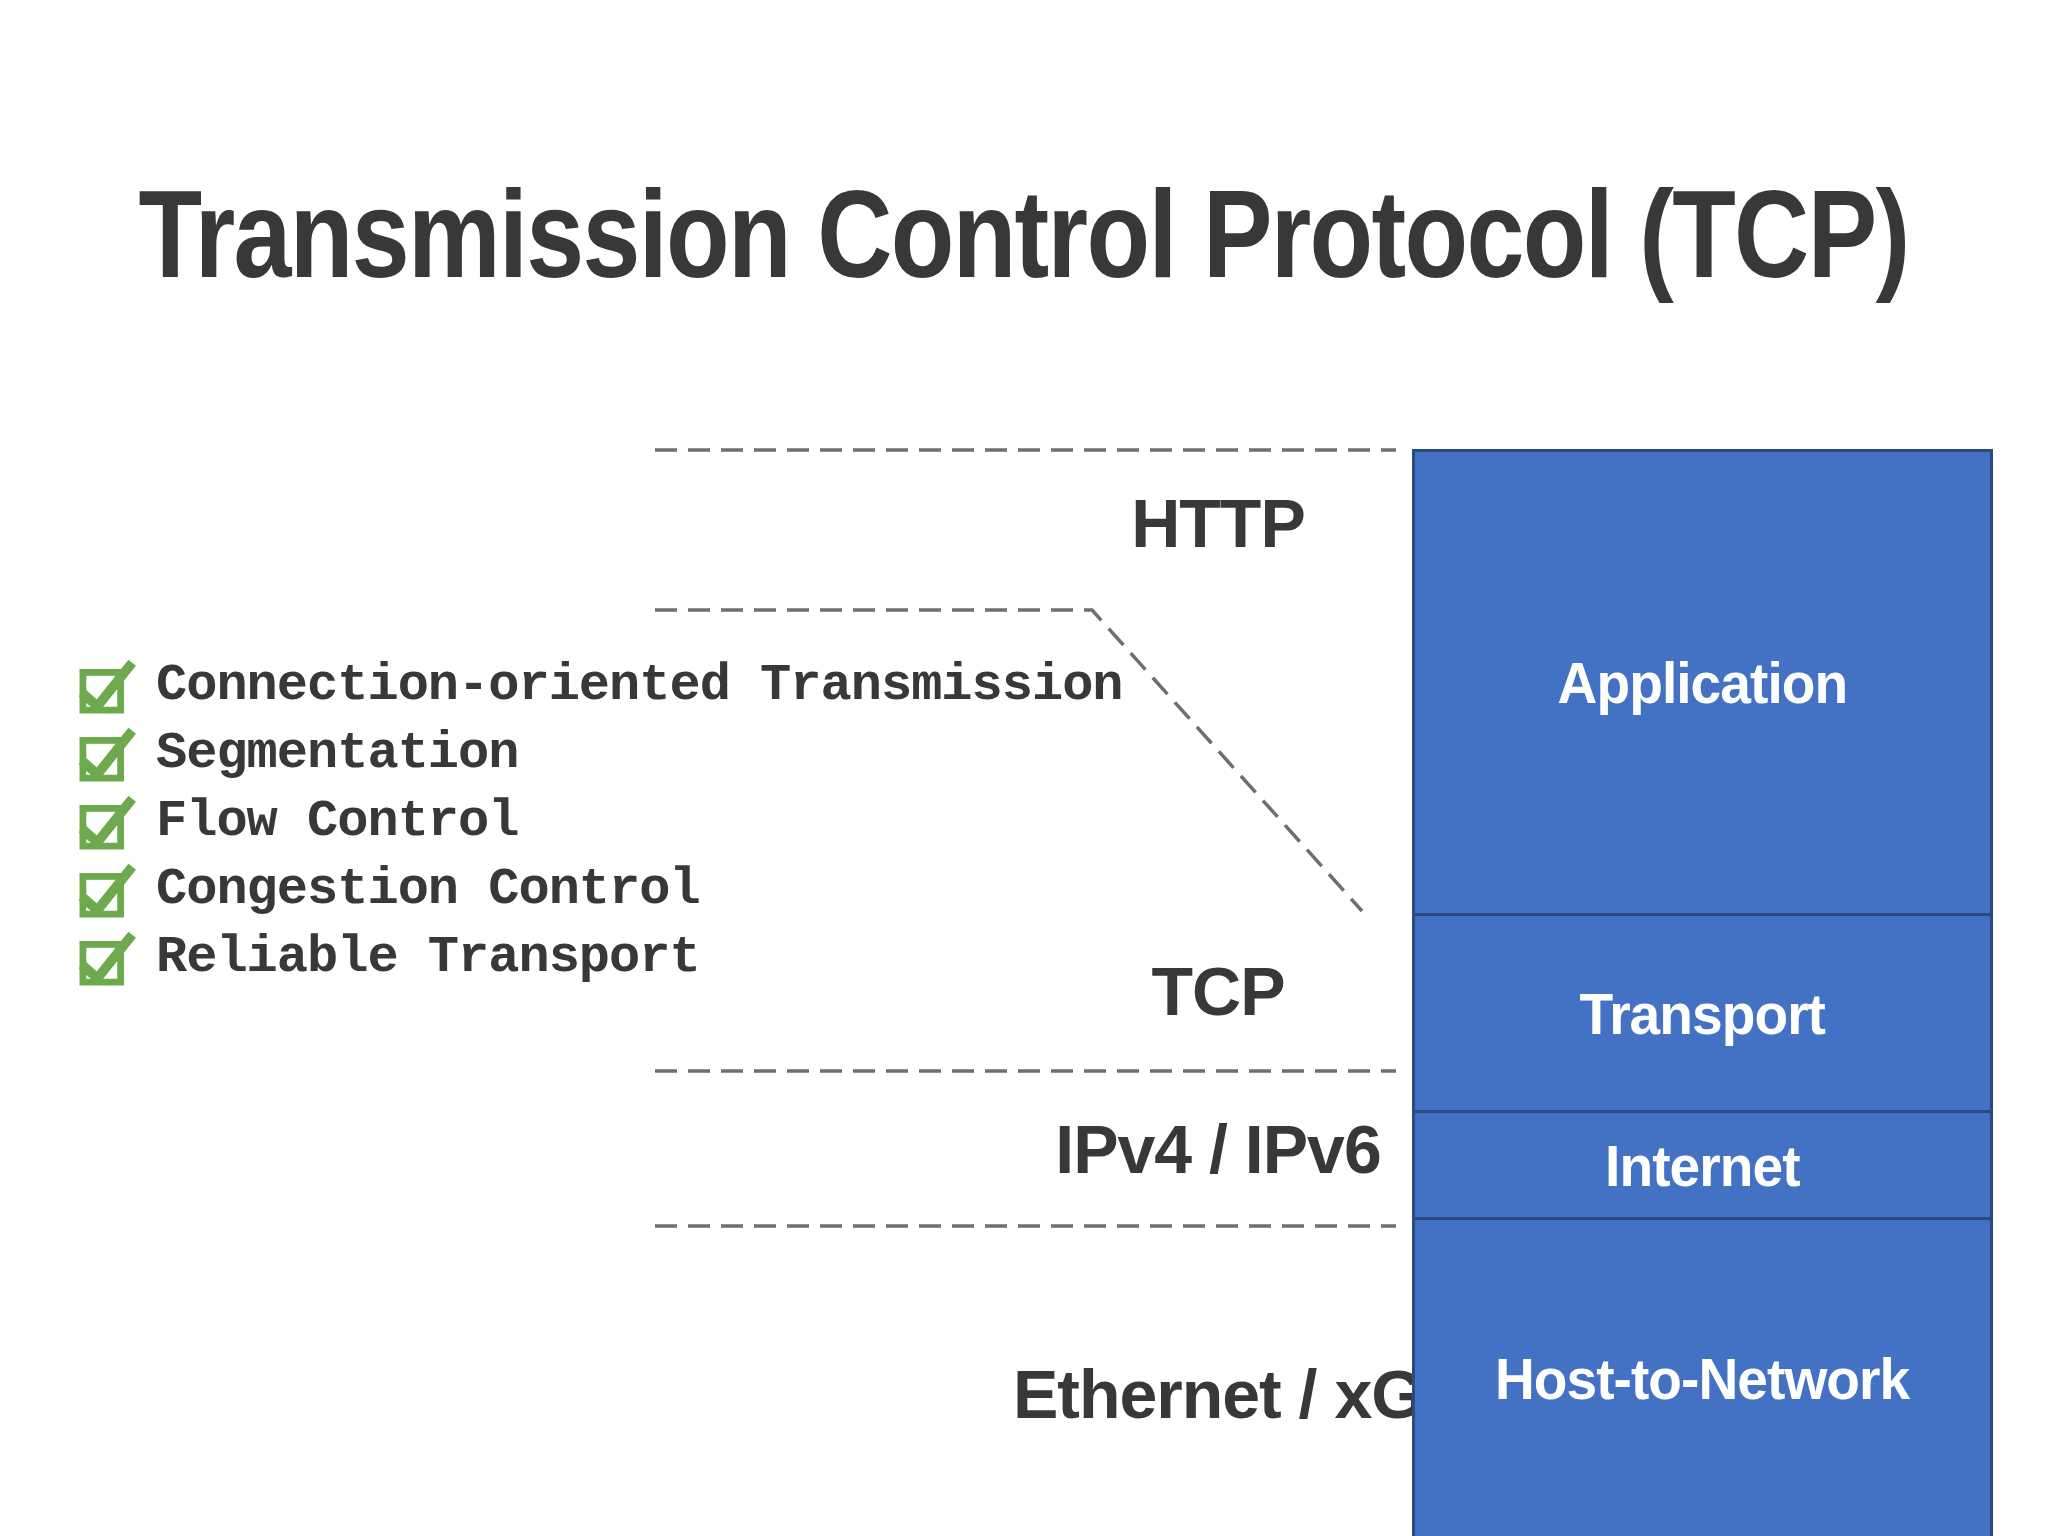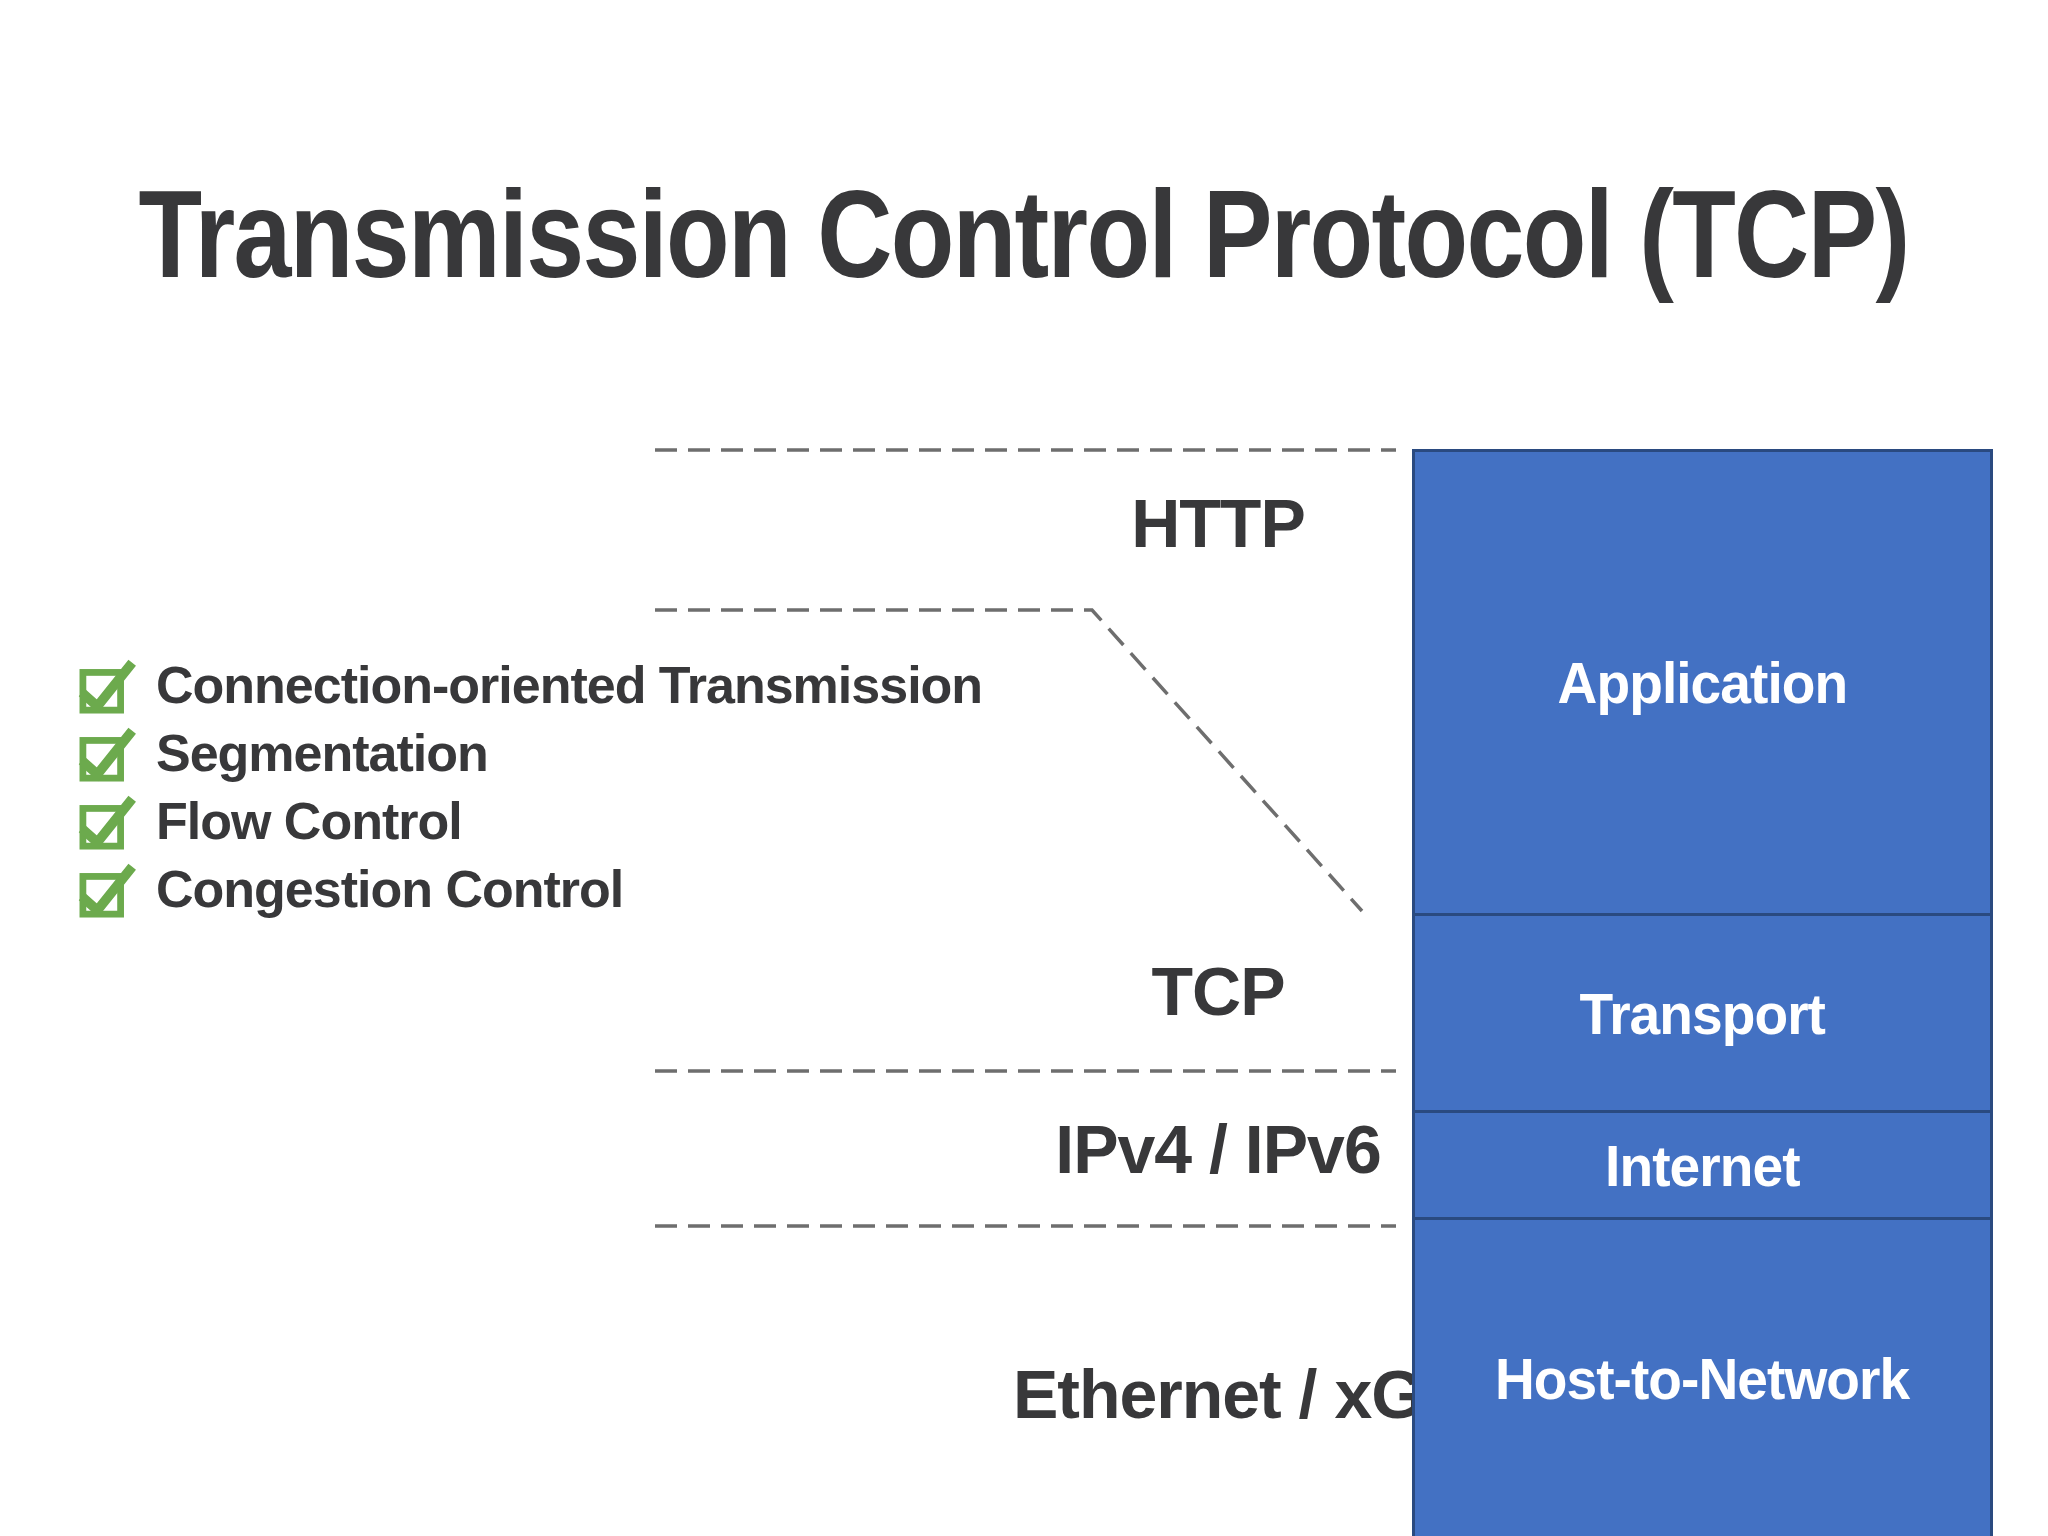--- a/index.html
+++ b/index.html
@@ -29,21 +29,21 @@
     font-size:124px;font-weight:bold;color:var(--ink);
     white-space:nowrap;letter-spacing:-2px;
     transform:scaleX(0.84);transform-origin:center;
   }
   
   .checklist{
     position:absolute;left:78px;top:651px;width:1000px;
     list-style:none;margin:0;padding:0;
   }
   .check-row{
-    display:flex;align-items:center;gap:16px;height:68px;
+    display:flex;align-items:center;gap:16px;height:68px;font-family:Liberation Mono, monospace;
   }
   .check-ico{width:62px;height:58px;flex:0 0 auto;}
   .check-label{
     font-size:52px;font-weight:bold;color:var(--ink);
     white-space:nowrap;letter-spacing:-1px;
   }
   
   .lines{position:absolute;left:0;top:0;width:2048px;height:1536px;pointer-events:none;}
   .lines path{stroke:var(--dash);stroke-width:3.5;fill:none;stroke-dasharray:22 11;}
   
@@ -112,20 +112,27 @@
       </svg>
       <span class="check-label">Flow Control</span>
     </li>
     <li class="check-row">
       <svg class="check-ico" viewBox="0 0 64 60">
         <rect x="5" y="17" width="39" height="39" fill="none" stroke="#6caa4d" stroke-width="7"></rect>
         <path d="M4 38 L20 52 L56 7" fill="none" stroke="#6caa4d" stroke-width="10"></path>
       </svg>
       <span class="check-label">Congestion Control</span>
     </li>
+    <li class="check-row">
+      <svg class="check-ico" viewBox="0 0 64 60">
+        <rect x="5" y="17" width="39" height="39" fill="none" stroke="#6caa4d" stroke-width="7"></rect>
+        <path d="M4 38 L20 52 L56 7" fill="none" stroke="#6caa4d" stroke-width="10"></path>
+      </svg>
+      <span class="check-label">Reliable Transport</span>
+    </li>
   </ul>
 
   <svg class="lines" viewBox="0 0 2048 1536">
     <path d="M655 450 H1396"></path>
     <path d="M655 610 H1092 L1362 911"></path>
     <path d="M655 1071 H1396"></path>
     <path d="M655 1226 H1396"></path>
   </svg>
 
   <div class="proto p-http">HTTP</div>

